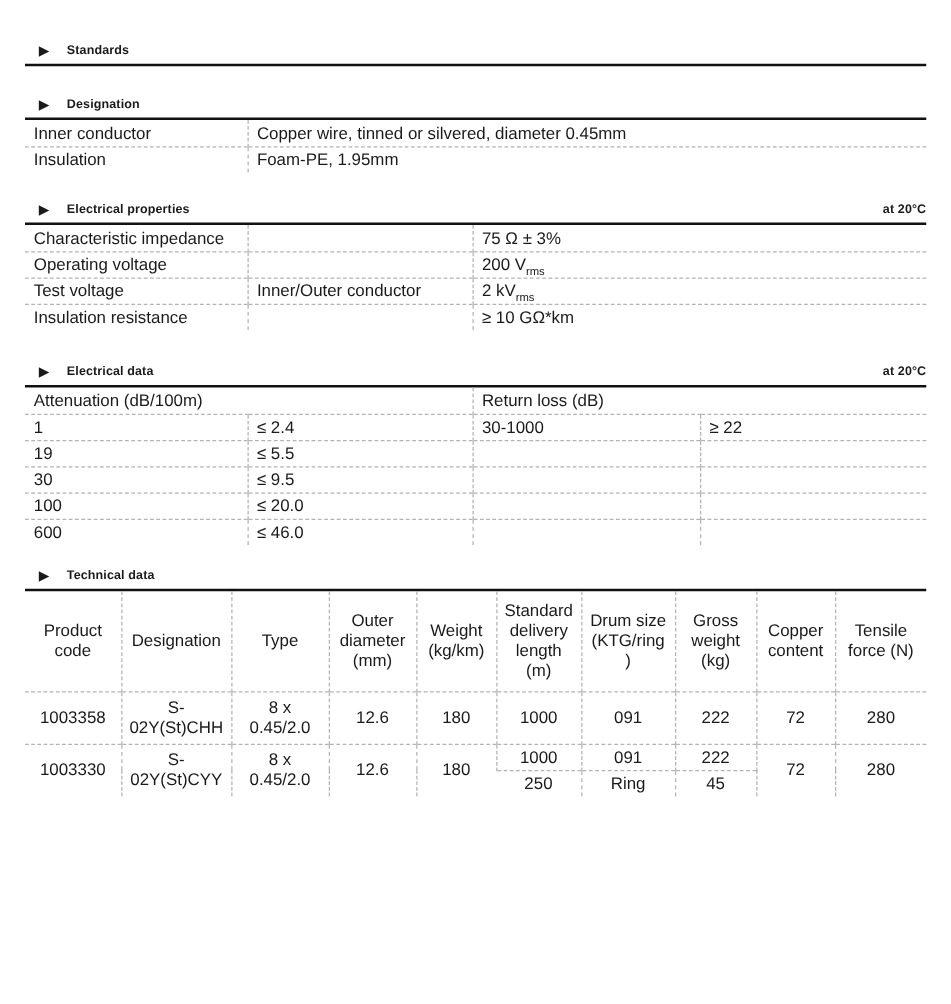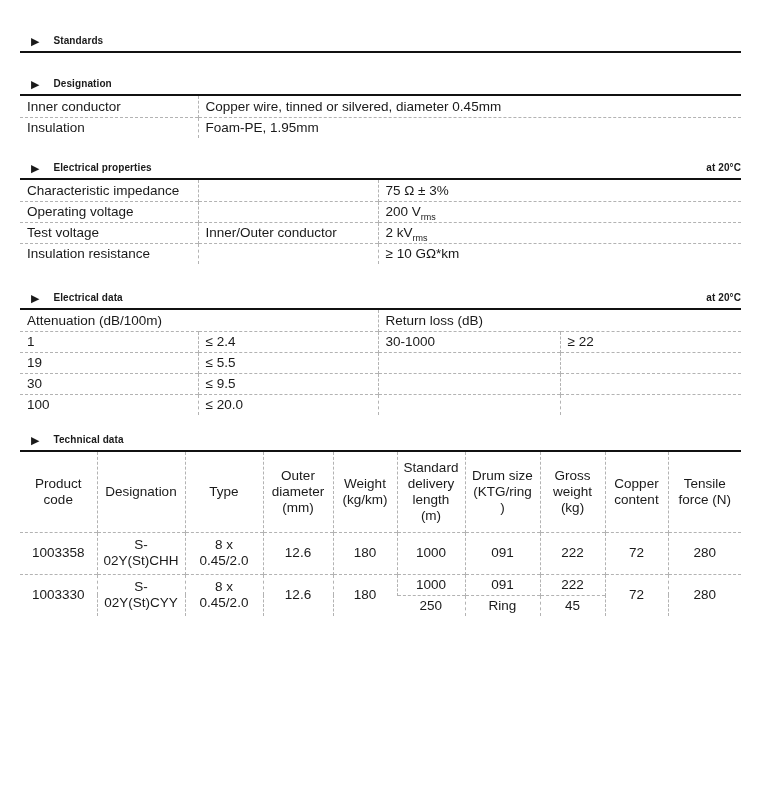--- a/index.html
+++ b/index.html
@@ -191,20 +191,26 @@
       </tr>
       <tr>
         <td>30</td>
         <td>≤ 9.5</td>
         <td></td>
         <td></td>
       </tr>
       <tr>
         <td>100</td>
         <td>≤ 20.0</td>
+        <td></td>
+        <td></td>
+      </tr>
+      <tr>
+        <td>600</td>
+        <td>≤ 46.0</td>
         <td></td>
         <td></td>
       </tr>
     </tbody>
       </table>
   </section>
 
   <section class="mt-tech">
     <div class="sec-head">
       <span class="left-group">

